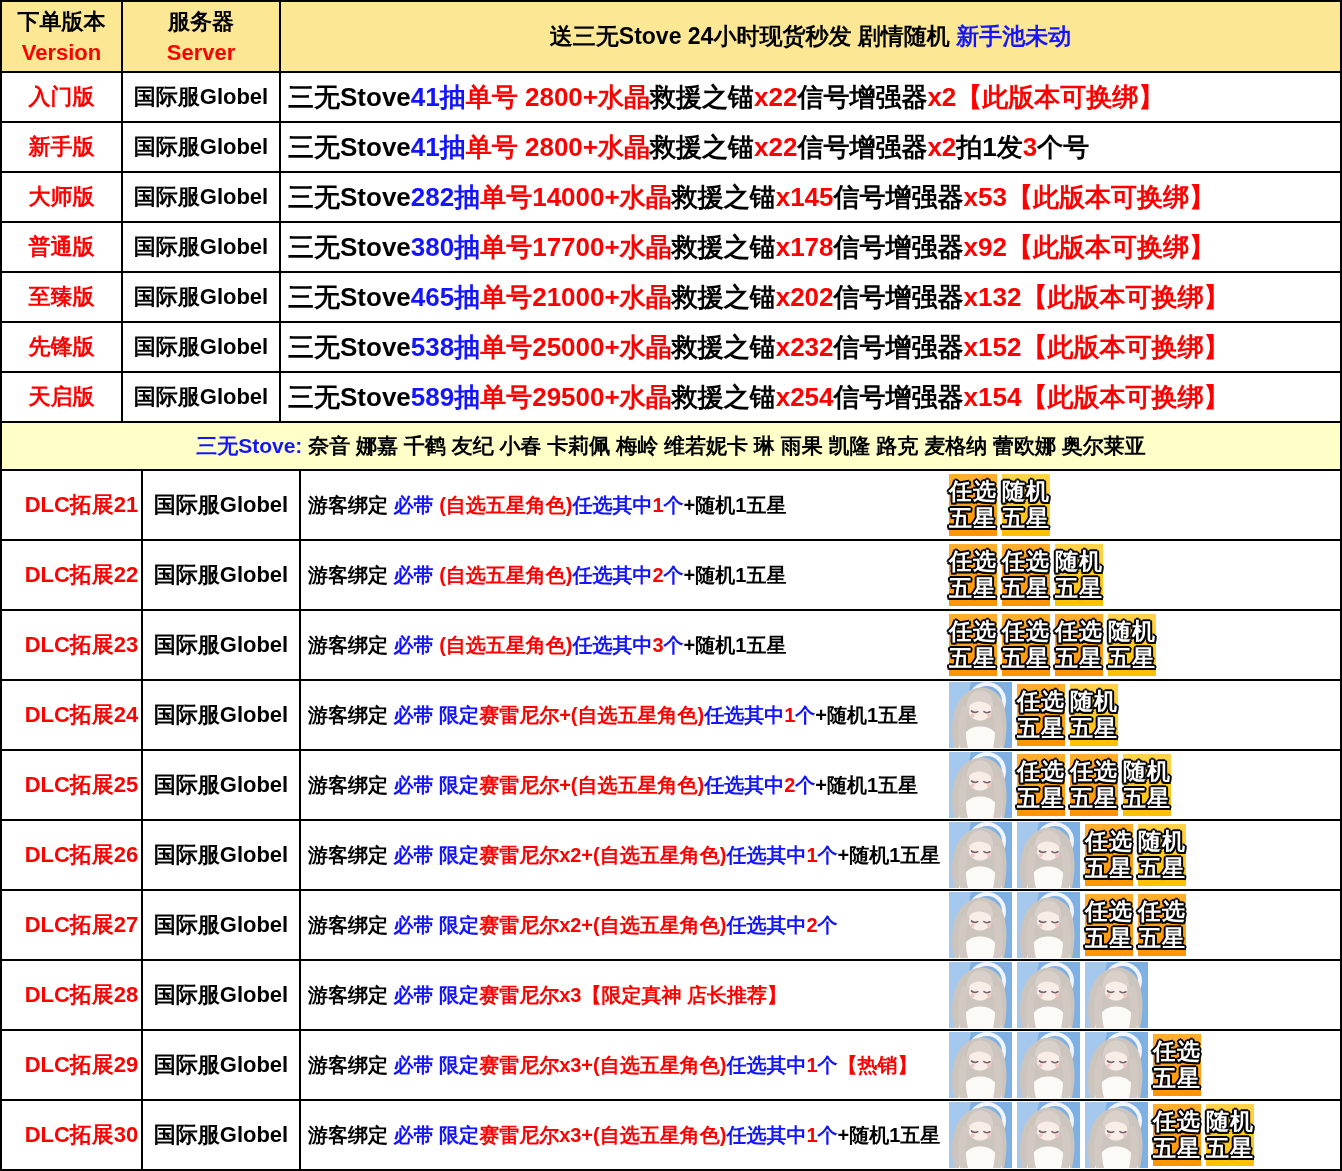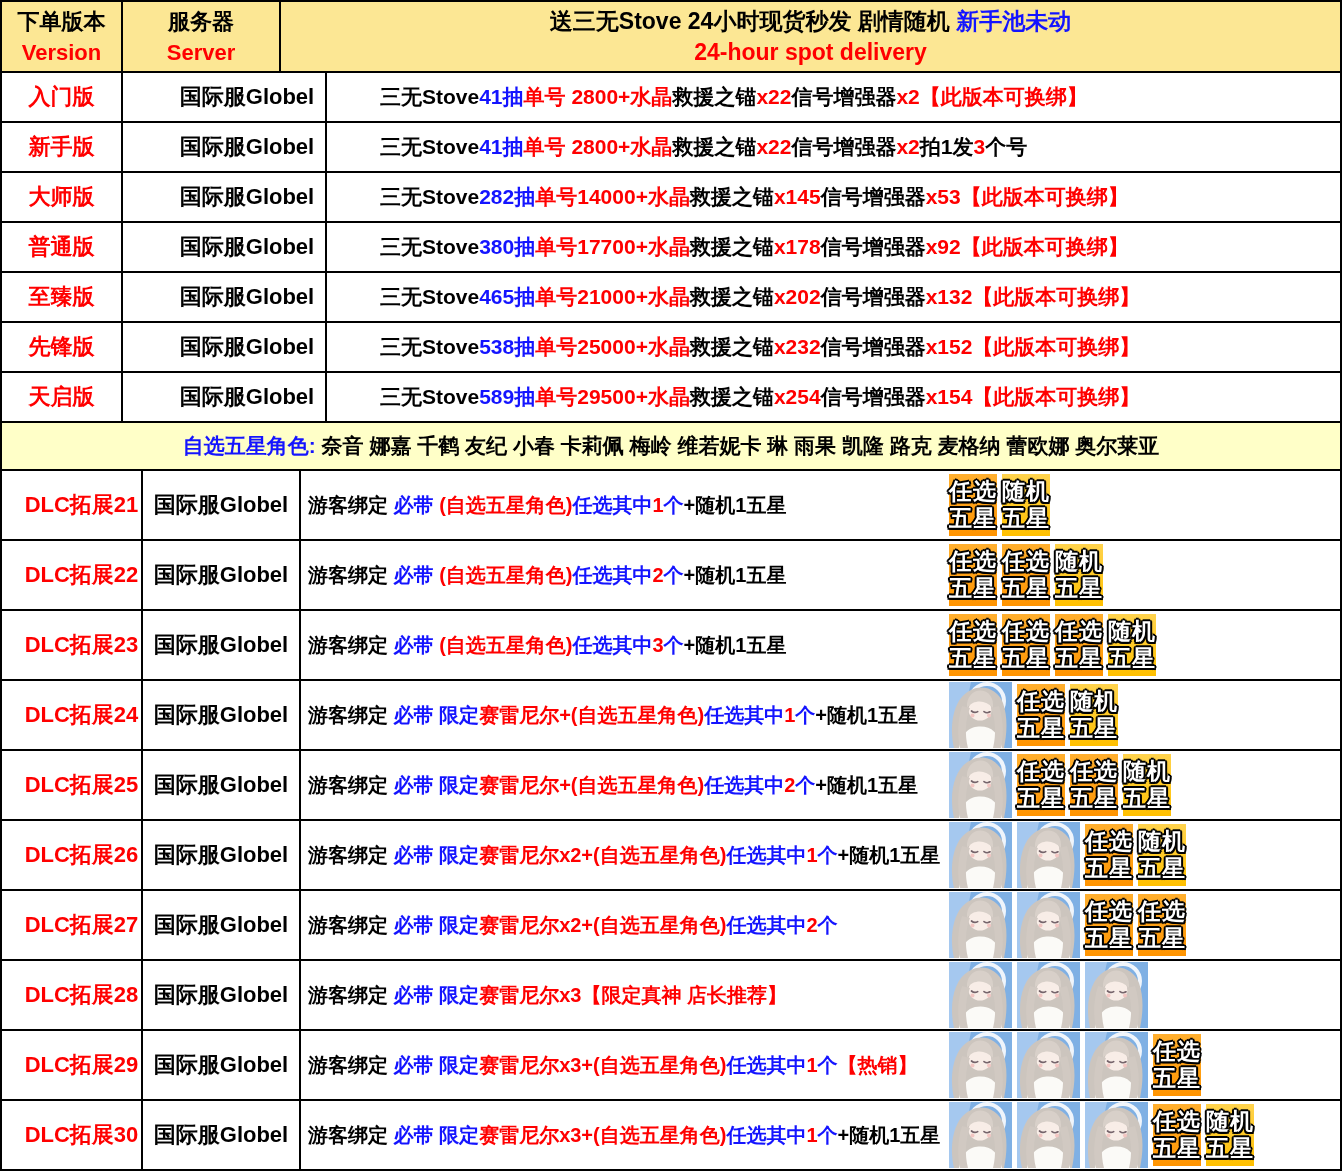--- a/index.html
+++ b/index.html
@@ -20,23 +20,23 @@
   .row { display: flex; background: var(--row_bg, #fff); border-top: 2px solid var(--border, #000); flex: 0 0 auto; }
   .row.first { border-top: none; }
   .cell { display: flex; align-items: center; overflow: hidden; }
   .c1 { width: 121px; justify-content: center; border-right: 2px solid var(--border, #000); text-align: center; }
   .c2 { width: 158px; justify-content: center; border-right: 2px solid var(--border, #000); font-size: 22px; }
   .c3 { flex: 1 1 auto; position: relative; padding-left: 7px; white-space: nowrap; border-radius: 21px; }
   .header-row { height: 69px; background: var(--header_bg, #FCE794); }
   .header-row .cell { flex-direction: column; justify-content: center; line-height: 31px; font-size: 22px; }
   .header-row .c3 { padding-left: 0; font-size: 23px; }
   .red  { color: var(--red, #f00); }
-  .vrow { height: 50px; gap: 46px; }
+  .vrow { height: 50px; }
   .vrow .c1 { font-size: 22px; color: var(--red, #f00); }
-  .vrow .c3 { font-size: 21px; }
+  .vrow .c3 { font-size: 26px; }
   .banner-row { height: 48px; background: var(--banner_bg, #FFFFC8); justify-content: center; align-items: center; font-size: 21px; }
   .drow { height: 70px; }
   .drow .c1 { font-size: 22px; color: var(--red, #f00); margin-left: 20px; }
   .drow .c3 { font-size: 20px; }
   .seg-k  { color: #000; }
   .seg-r  { color: var(--red, #f00); }
   .seg-b  { color: var(--blue, #1414FF); }
   .seg-rb { color: var(--red, #f00); font-weight: 900; }
   .icons {
     position: absolute; left: 648px; top: 50%; transform: translateY(-50%);
@@ -63,21 +63,20 @@
     <div class="cell c1">
       <div>下单版本</div>
       <div class="red">Version</div>
     </div>
     <div class="cell c2">
       <div>服务器</div>
       <div class="red">Server</div>
     </div>
     <div class="cell c3" style="justify-content:center;">
       <div><span class="seg-k">送三无Stove 24小时现货秒发 剧情随机 </span><span class="seg-b">新手池未动</span></div>
-      <div class="red">24-hour spot delivery</div>
     </div>
   </div>
 
   <div class="row vrow">
     <div class="cell c1">入门版</div>
     <div class="cell c2">国际服Globel</div>
     <div class="cell c3">
         <span class="seg-k">三无Stove  </span>
         <span class="seg-b">41抽</span>
         <span class="seg-r"> 单号  2800+水晶</span>
@@ -169,21 +168,21 @@
         <span class="seg-r"> 单号29500+水晶</span>
         <span class="seg-k"> 救援之锚</span>
         <span class="seg-r">x254</span>
         <span class="seg-k"> 信号增强器</span>
         <span class="seg-r">x154</span>
         <span class="seg-rb">【此版本可换绑】</span>
       </div>
   </div>
 
   <div class="row banner-row">
-    <div><span class="seg-b">自选五星角色:</span><span class="seg-k"> 奈音 娜嘉 千鹤 友纪 小春 卡莉佩 梅岭 维若妮卡 琳 雨果 凯隆 路克 麦格纳 蕾欧娜 奥尔莱亚</span></div>
+    <div><span class="seg-b">三无Stove:</span><span class="seg-k"> 奈音 娜嘉 千鹤 友纪 小春 卡莉佩 梅岭 维若妮卡 琳 雨果 凯隆 路克 麦格纳 蕾欧娜 奥尔莱亚</span></div>
   </div>
 
   <div class="row drow">
     <div class="cell c1">DLC拓展21</div>
     <div class="cell c2">国际服Globel</div>
     <div class="cell c3">
       <span><span class="seg-k">游客绑定 </span><span class="seg-b">必带 </span><span class="seg-r">(自选五星角色)</span><span class="seg-b">任选其中</span><span class="seg-r">1</span><span class="seg-b">个</span><span class="seg-k">+随机1五星</span></span>
       <span class="icons">
           <span class="badge badge-any">
             <div>任选</div>

